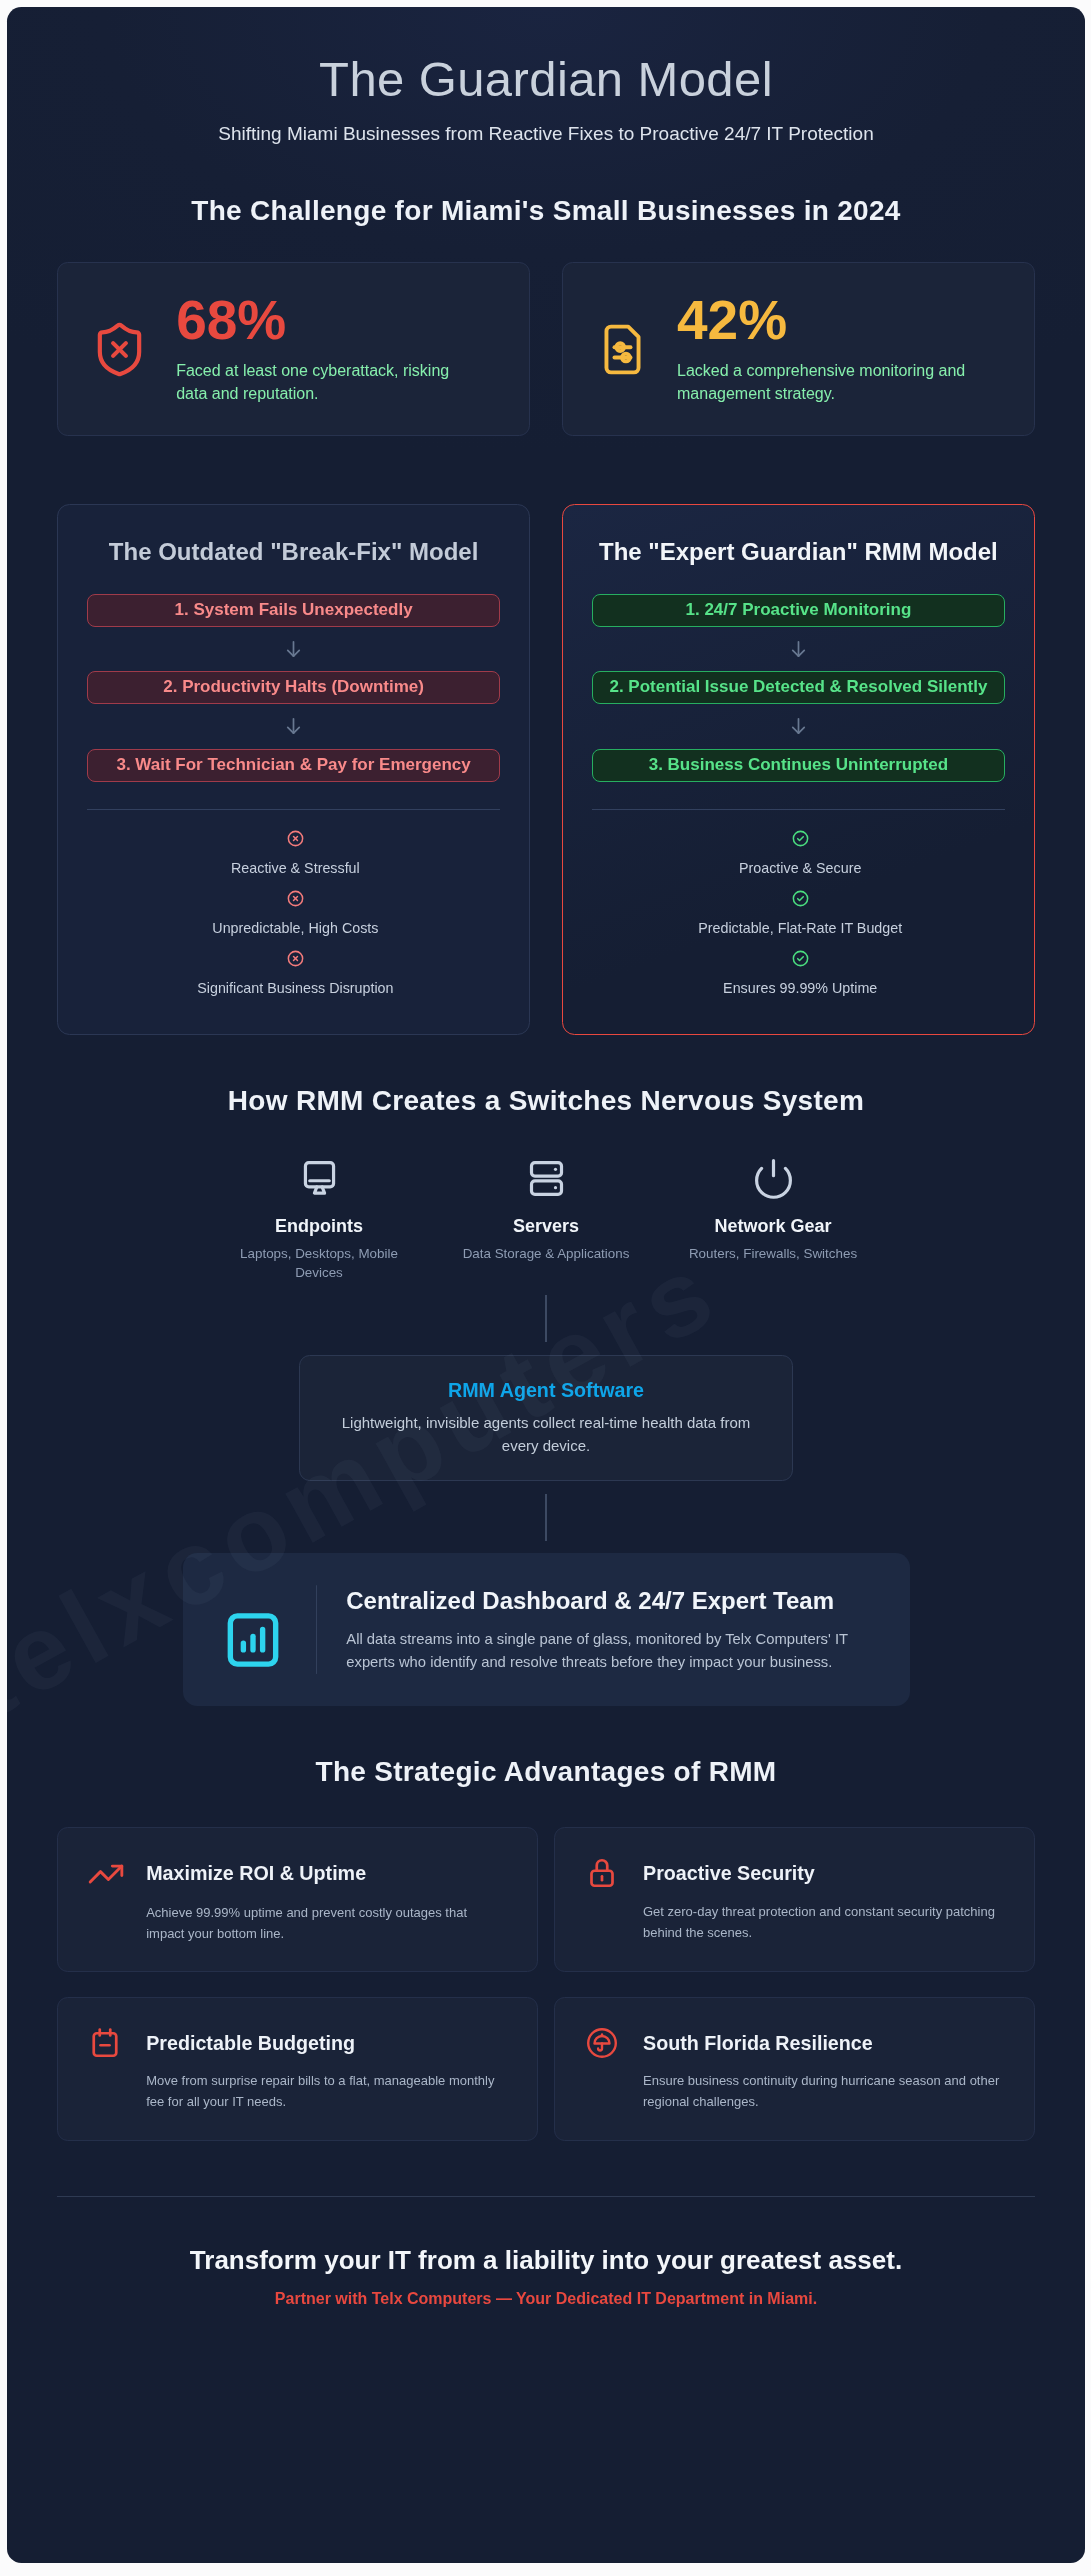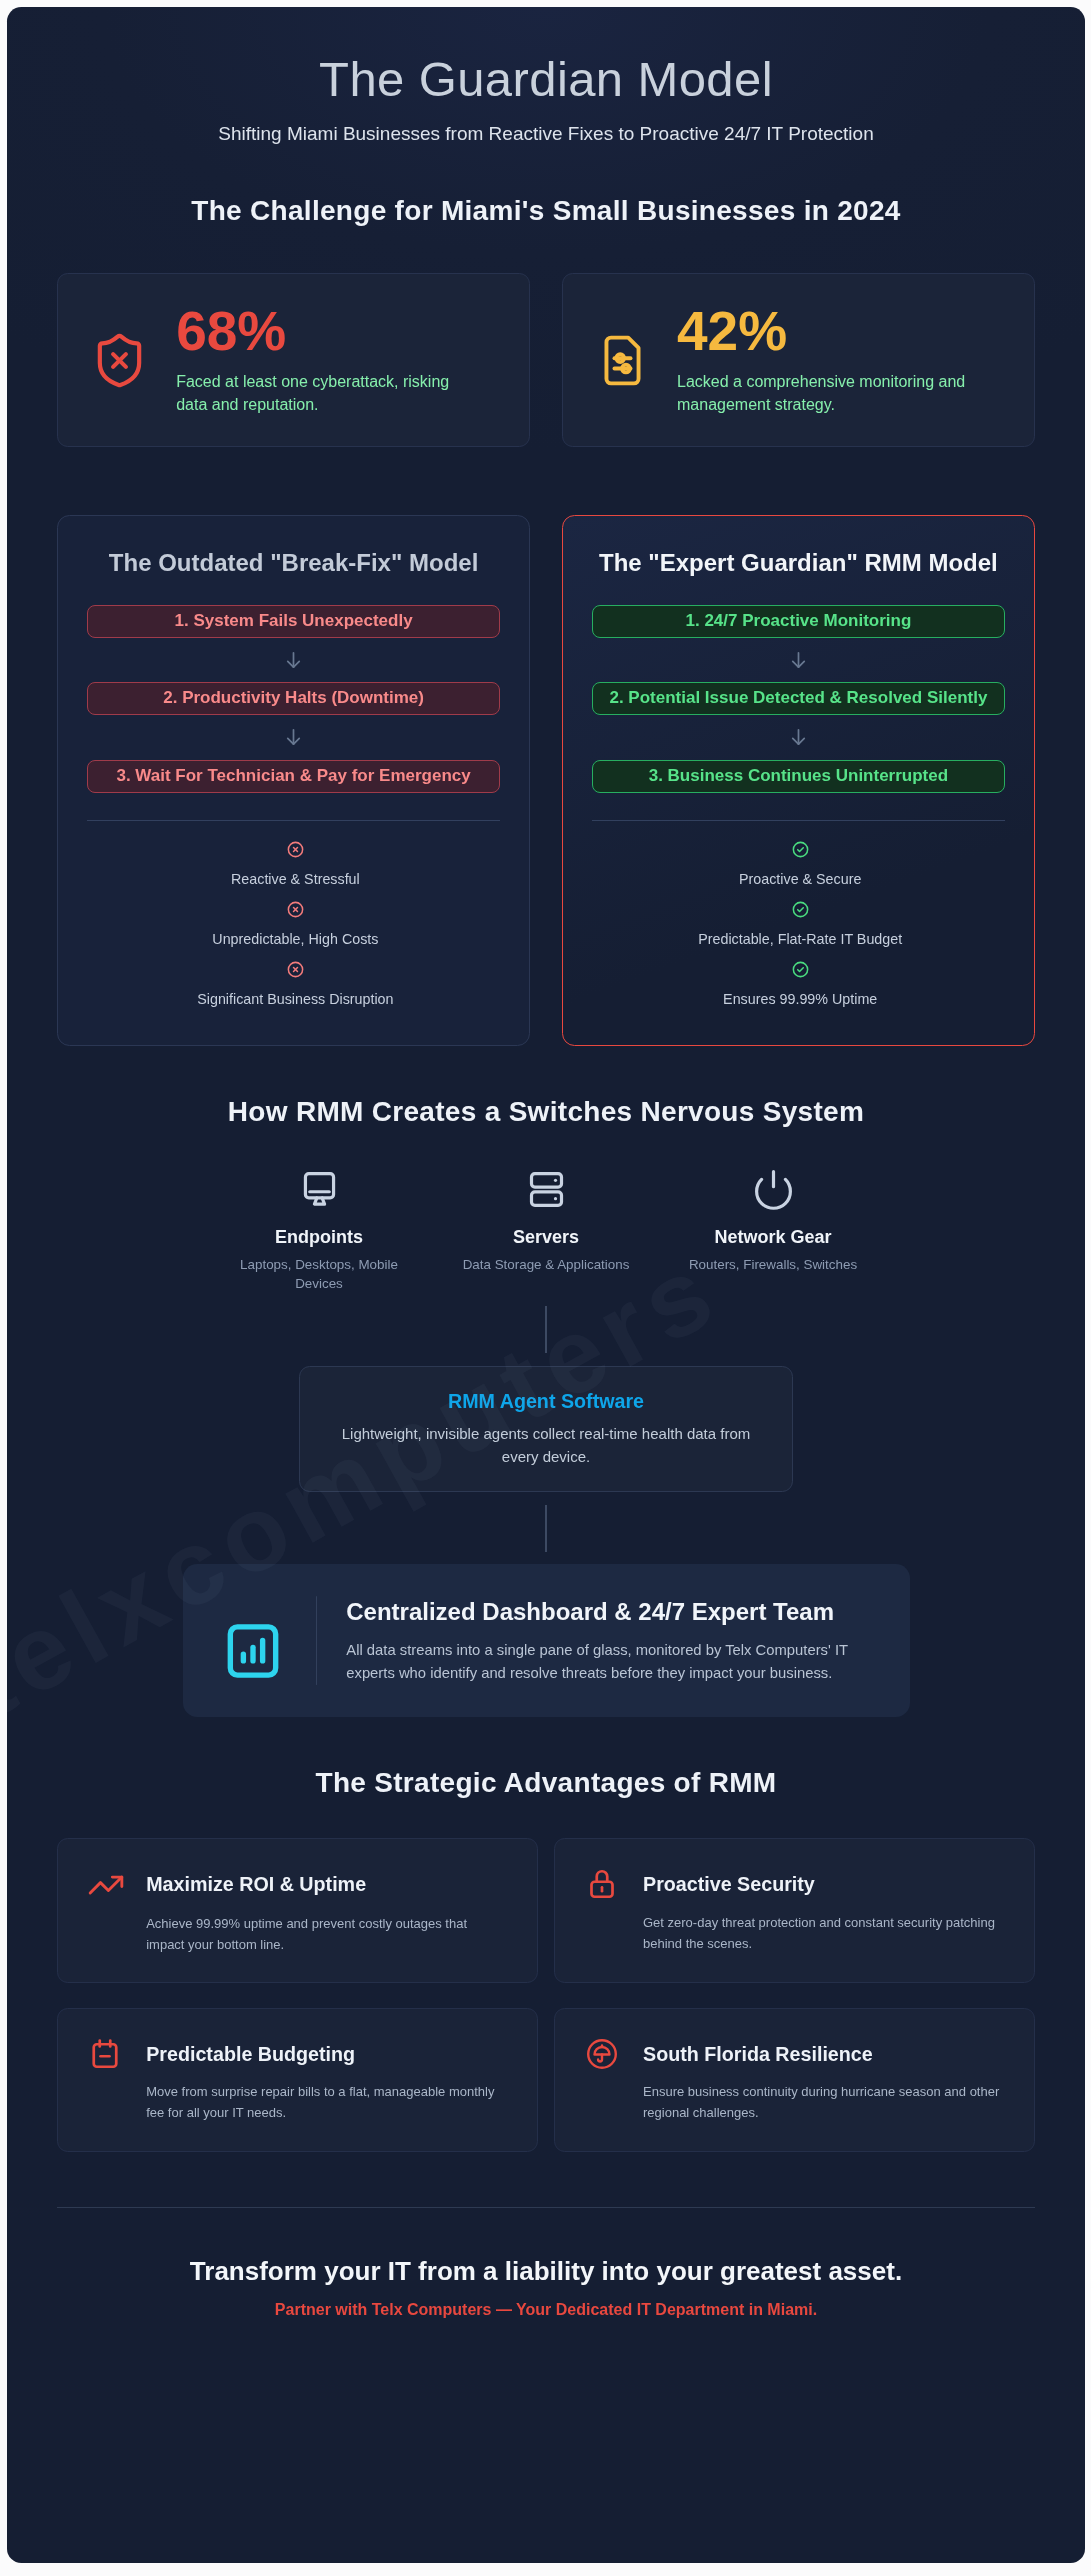--- a/index.html
+++ b/index.html
@@ -26,21 +26,21 @@
   }
   .subtitle{
     margin:16px 0 0 0;text-align:center;
     font-size:19px;color:#dde3ec;font-weight:400;
   }
   h2.section-heading{
     margin:50px 0 0 0;text-align:center;
     font-size:28px;font-weight:700;color:#eef2f8;letter-spacing:0.3px;
   }
   
-  .stats-row{display:flex;gap:32px;margin-top:46px;}
+  .stats-row{display:flex;gap:32px;margin-top:35px;}
   .stat-card{
     flex:1;display:flex;align-items:center;gap:27px;
     background:#1b2439;border:0.9px solid #27324e;border-radius:10.7px;
     padding:30px 32px;min-height:141px;box-sizing:border-box;
   }
   .stat-icon{flex:0 0 auto;display:flex;}
   .stat-value{font-size:55px;font-weight:700;line-height:1;}
   .stat-value.red{color:#e8493f;}
   .stat-value.yellow{color:#f6b93f;}
   .stat-desc{margin-top:10.7px;font-size:16px;line-height:1.45;color:#86efac;max-width:295px;}

